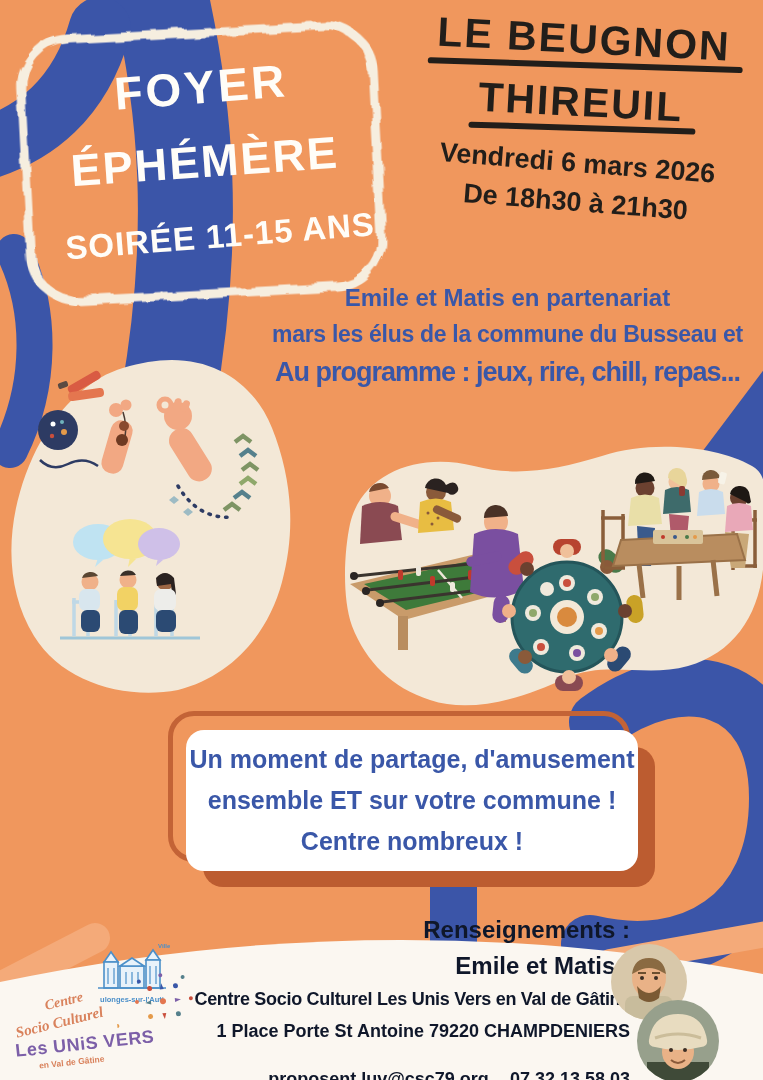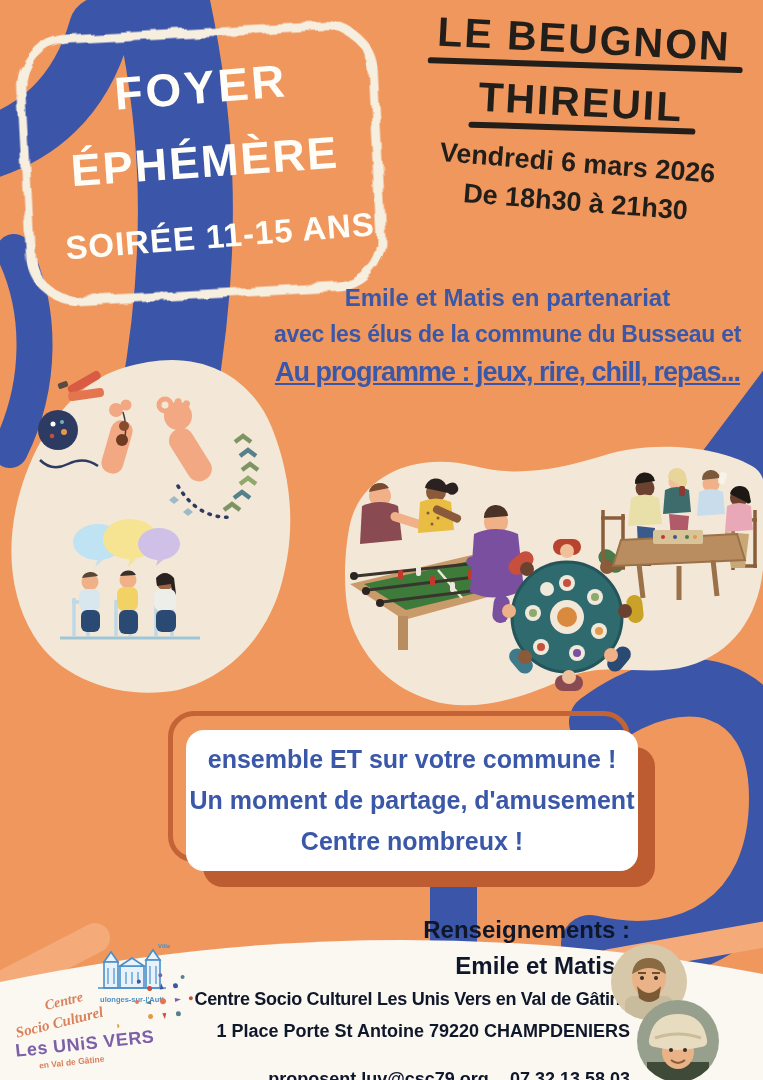--- a/index.html
+++ b/index.html
@@ -25,21 +25,21 @@
   .loc .date,.loc .time{font-size:27px;font-weight:bold;transform:rotate(1.5deg);white-space:nowrap;}
   .loc .date{margin-top:6px;}
   .loc .time{margin-top:8px;}
 
   
   .intro{position:absolute;left:255px;top:280px;width:505px;text-align:center;color:#3A57A8;font-weight:bold;}
   .intro div{white-space:nowrap;}
   .intro .i1{font-size:24px;line-height:36px;}
   .intro .i2{font-size:23px;line-height:36px;letter-spacing:-0.3px;}
   .intro .i3{font-size:23px;line-height:36px;letter-spacing:-0.3px;}
-  .intro .i4{font-size:27px;line-height:40px;letter-spacing:-1px;text-decoration:underline;}
+  .intro .i4{font-size:27px;line-height:40px;letter-spacing:-1px;}
 
   
   .msg-outline{position:absolute;left:168px;top:711px;width:452px;height:141px;border:5px solid #C36336;border-radius:26px;}
   .msg-shadow{position:absolute;left:203px;top:747px;width:452px;height:140px;background:#BC5C30;border-radius:20px;}
   .msg{position:absolute;left:186px;top:730px;width:452px;height:141px;background:#FFFFFF;border-radius:18px;
        display:flex;flex-direction:column;justify-content:center;text-align:center;
        color:#3A57A8;font-weight:bold;font-size:25px;line-height:41px;}
   .msg div{white-space:nowrap;}
 
   
@@ -101,21 +101,21 @@
 
   <div class="loc">
     <div class="line"><span>LE BEUGNON</span><span class="ul"></span></div><br>
     <div class="line"><span>THIREUIL</span><span class="ul"></span></div>
     <div class="date">Vendredi 6 mars 2026</div>
     <div class="time">De 18h30 à 21h30</div>
   </div>
 
   <div class="intro">
     <div class="i1">Emile et Matis en partenariat</div>
-    <div class="i2">avec les élus de la commune du Busseau et</div>
+    <div class="i2">mars les élus de la commune du Busseau et</div>
     <div class="i4">Au programme : jeux, rire, chill, repas...</div>
   </div>
 
   <svg class="abs" style="left:28px;top:368px" width="245" height="165" viewBox="0 0 245 165">
     <rect x="38" y="10" width="36" height="9" rx="4" fill="#D95B43" transform="rotate(-30 56 14)"></rect>
     <rect x="40" y="22" width="36" height="9" rx="4" fill="#E4764F" transform="rotate(-8 58 26)"></rect>
     <rect x="30" y="14" width="10" height="6" rx="2" fill="#5A4A42" transform="rotate(-20 35 17)"></rect>
     <circle cx="30" cy="62" r="20" fill="#2D3B63"></circle>
     <circle cx="25" cy="56" r="2.5" fill="#FFFFFF"></circle>
       <circle cx="36" cy="64" r="3" fill="#E49A4A"></circle>
@@ -285,22 +285,22 @@
       <circle cx="94" cy="89" r="2" fill="#4A7A4A"></circle>
       <circle cx="102" cy="89" r="2" fill="#E49A4A"></circle>
     <line x1="46" y1="116" x2="50" y2="150" stroke="#9A7148" stroke-width="5"></line>
     <line x1="120" y1="112" x2="124" y2="148" stroke="#9A7148" stroke-width="5"></line>
     <line x1="86" y1="118" x2="86" y2="152" stroke="#9A7148" stroke-width="5"></line>
   </svg>
 
   <div class="msg-outline"></div>
   <div class="msg-shadow"></div>
   <div class="msg">
+    <div>Un moment de partage, d'amusement</div>
     <div>ensemble ET sur votre commune !</div>
-    <div>Un moment de partage, d'amusement</div>
     <div>Centre nombreux !</div>
   </div>
 
   <svg class="abs" style="left:0;top:0" width="763" height="1080" viewBox="0 0 763 1080">
     <path d="M0,982 Q381,902 763,974 L763,1080 L0,1080 Z" fill="#FBF7F1"></path>
   </svg>
 
   <div class="contact">
     <div class="c1">Renseignements :</div>
     <div class="c2">Emile et Matis :</div>

